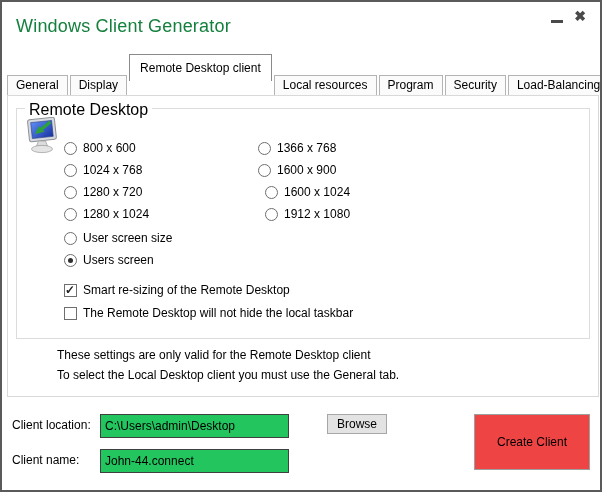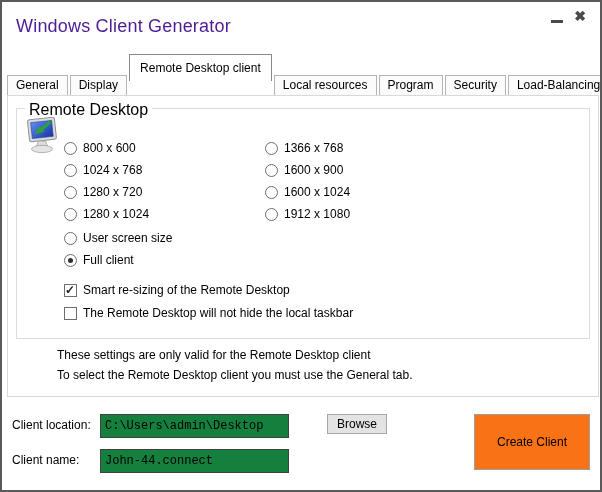--- a/index.html
+++ b/index.html
@@ -5,21 +5,21 @@
   html,body { margin:0; padding:0; background:#ffffff; }
   * { box-sizing:border-box; }
   .window {
     position:relative; width:602px; height:492px;
     background:#ffffff; border:2px solid #5a5a5a;
     font-family:"Liberation Sans", sans-serif; color:#000;
     overflow:hidden;
   }
   .title {
     position:absolute; left:14px; top:14px;
-    font-size:18px; color:#4c1d95; letter-spacing:0.2px;
+    font-size:18px; color:#15803d; letter-spacing:0.2px;
   }
   .min-btn {
     position:absolute; left:549px; top:18px; width:12px; height:3px;
     background:#4a4a4a; cursor:pointer;
   }
   .close-btn {
     position:absolute; left:569px; top:5px; width:18px; height:18px;
     color:#4a4a4a; font-size:14px; font-weight:bold; text-align:center;
     line-height:18px; cursor:pointer;
   }
@@ -71,32 +71,32 @@
   }
   .checkbox.checked::after {
     content:"\2713"; position:absolute; left:0px; top:-2px;
     font-size:12px; font-weight:bold; color:#222;
   }
   .note { position:absolute; left:55px; font-size:12px; z-index:3; }
   
   .f-label { position:absolute; left:10px; font-size:12px; }
   .f-input {
     position:absolute; left:98px; width:189px; height:24px;
-    border:1px solid #404040; font-family:Liberation Mono, monospace;
-    font-size:12px; padding:2px 4px; background:#15803d; color:#000;
+    border:1px solid #404040; font-family:Liberation Sans, sans-serif;
+    font-size:12px; padding:2px 4px; background:#22c55e; color:#000;
   }
   .browse-btn {
     position:absolute; left:325px; top:412px; width:60px; height:20px;
     background:#e3e3e3; border:1px solid #a6a6a6; font-size:12px;
     font-family:"Liberation Sans", sans-serif; cursor:pointer;
     display:flex; align-items:center; justify-content:center;
   }
   .create-btn {
     position:absolute; left:472px; top:412px; width:116px; height:56px;
-    background:#f97316; border:1px solid #9f9f9f; font-size:12px;
+    background:#ef4444; border:1px solid #9f9f9f; font-size:12px;
     font-family:"Liberation Sans", sans-serif; cursor:pointer;
     display:flex; align-items:center; justify-content:center;
   }
 </style>
 </head>
 <body>
 
 <div class="window">
 
   <div class="title">Windows Client Generator</div>
@@ -148,57 +148,57 @@
   </div>
   <div class="ctl-row" style="left:62px; top:183px;">
     <span class="radio"></span>
     <span>1280 x 720</span>
   </div>
   <div class="ctl-row" style="left:62px; top:205px;">
     <span class="radio"></span>
     <span>1280 x 1024</span>
   </div>
 
-  <div class="ctl-row" style="left:263px; top:139px;">
+  <div class="ctl-row" style="left:256px; top:139px;">
     <span class="radio"></span>
     <span>1366 x 768</span>
   </div>
-  <div class="ctl-row" style="left:263px; top:161px;">
+  <div class="ctl-row" style="left:256px; top:161px;">
     <span class="radio"></span>
     <span>1600 x 900</span>
   </div>
   <div class="ctl-row" style="left:263px; top:183px;">
     <span class="radio"></span>
     <span>1600 x 1024</span>
   </div>
   <div class="ctl-row" style="left:263px; top:205px;">
     <span class="radio"></span>
     <span>1912 x 1080</span>
   </div>
 
   <div class="ctl-row" style="left:62px; top:229px;">
     <span class="radio"></span>
     <span>User screen size</span>
   </div>
   <div class="ctl-row" style="left:62px; top:251px;">
     <span class="radio checked"></span>
-    <span>Full client</span>
+    <span>Users screen</span>
   </div>
 
   <div class="ctl-row" style="left:62px; top:281px;">
     <span class="checkbox checked"></span>
     <span>Smart re-sizing of the Remote Desktop</span>
   </div>
   <div class="ctl-row" style="left:62px; top:304px;">
     <span class="checkbox"></span>
     <span>The Remote Desktop will not hide the local taskbar</span>
   </div>
 
   <div class="note" style="top:346px;">These settings are only valid for the Remote Desktop client</div>
-  <div class="note" style="top:366px;">To select the Remote Desktop client you must use the General tab.</div>
+  <div class="note" style="top:366px;">To select the Local Desktop client you must use the General tab.</div>
 
   <div class="f-label" style="top:416px;">Client location:</div>
   <input class="f-input" style="top: 412px;" value="C:\Users\admin\Desktop">
   <div class="browse-btn">
     <span>Browse</span>
   </div>
 
   <div class="f-label" style="top:451px;">Client name:</div>
   <input class="f-input" style="top: 447px;" value="John-44.connect">
 

